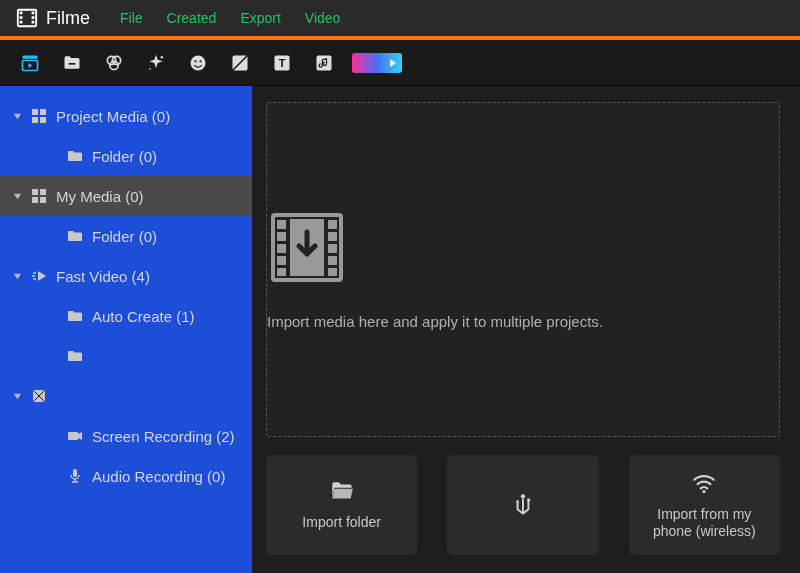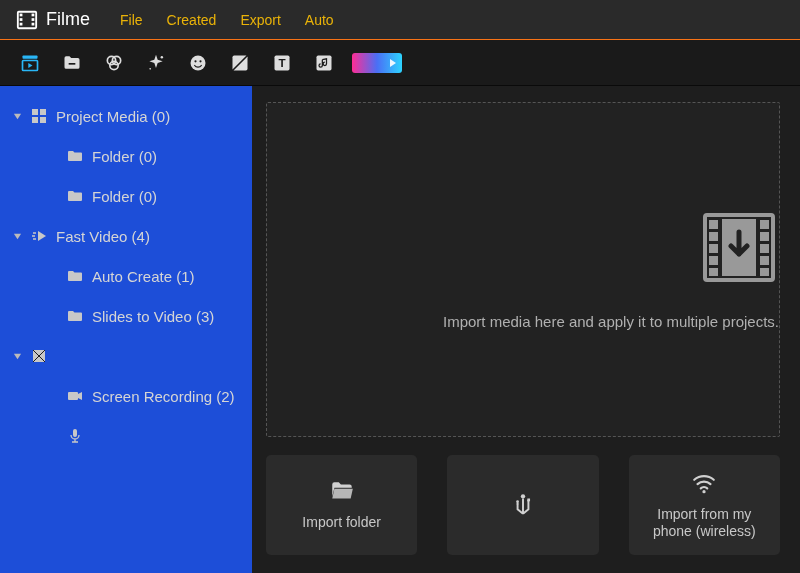--- a/index.html
+++ b/index.html
@@ -1,24 +1,24 @@
 <!DOCTYPE html>
 <html><head>
 <meta charset="utf-8">
 <style>
   * { margin: 0; padding: 0; box-sizing: border-box; font-family: -apple-system, BlinkMacSystemFont, "Segoe UI", Arial, sans-serif; }
   body { background: #1a1a1a; color: #c8c8c8; width: 800px; height: 573px; overflow: hidden; }
   .app { display: flex; flex-direction: column; width: 100%; height: 100%; }
 
   
-  .titlebar { height: 40px; background: #2a2a2a; display: flex; align-items: center; padding: 0 16px; border-bottom: 1px solid #f97316; gap: 30px; }
+  .titlebar { height: 40px; background: #2a2a2a; display: flex; align-items: center; padding: 0 16px; border-bottom: 4px solid #f97316; gap: 30px; }
   .logo { display: flex; align-items: center; gap: 8px; color: #fff; font-size: 18px; font-weight: 400; }
   .logo svg { width: 22px; height: 22px; }
   .menubar { display: flex; gap: 24px; }
-  .menubar-item { color: #eab308; font-size: 14px; cursor: pointer; }
+  .menubar-item { color: #22c55e; font-size: 14px; cursor: pointer; }
 
   
   .toolbar { height: 46px; background: #1a1a1a; display: flex; align-items: center; padding: 0 16px; gap: 14px; border-bottom: 1px solid #0a0a0a; }
   .tool-btn { width: 28px; height: 28px; display: flex; align-items: center; justify-content: center; cursor: pointer; border-radius: 3px; color: #ddd; }
   .tool-btn.active { color: #29b6f6; }
   .tool-btn svg { width: 20px; height: 20px; }
   .tool-gradient { width: 50px; height: 20px; border-radius: 3px; background: linear-gradient(90deg, #ff2d95 0%, #4a6ff5 50%, #2dd4ff 100%); position: relative; cursor: pointer; }
   .tool-gradient::after { content: ""; position: absolute; right: 6px; top: 50%; transform: translateY(-50%); width: 0; height: 0; border-left: 6px solid rgba(255,255,255,0.9); border-top: 4px solid transparent; border-bottom: 4px solid transparent; }
 
   
@@ -29,21 +29,21 @@
   .tree-item { display: flex; align-items: center; height: 40px; padding: 0 12px; gap: 8px; cursor: pointer; font-size: 15px; color: #d5d5d5; }
   .tree-item.child { padding-left: 66px; }
   .tree-item.selected { background: #4a4a4a; }
   .tree-caret { width: 10px; display: inline-flex; align-items: center; justify-content: center; color: #bbb; }
   .tree-caret svg { width: 9px; height: 9px; }
   .tree-icon { width: 18px; display: inline-flex; align-items: center; justify-content: center; color: #c8c8c8; }
   .tree-icon svg { width: 16px; height: 16px; }
 
   
   .content { flex: 1; background: #1e1e1e; padding: 16px 20px 18px 14px; display: flex; flex-direction: column; gap: 18px; }
-  .dropzone { flex: 1; border: 1.5px dashed #555; border-radius: 2px; display: flex; flex-direction: column; align-items: flex-end; justify-content: center; gap: 28px; color: #bbb; background: #222; }
+  .dropzone { flex: 1; border: 1.5px dashed #555; border-radius: 2px; display: flex; flex-direction: column; align-items: flex-start; justify-content: center; gap: 28px; color: #bbb; background: #222; }
   .dropzone svg { width: 80px; height: 75px; color: #999; }
   .dropzone-text { font-size: 15px; color: #b0b0b0; }
 
   .import-row { display: flex; gap: 30px; }
   .import-card { flex: 1; background: #2b2b2b; border-radius: 5px; height: 100px; display: flex; flex-direction: column; align-items: center; justify-content: center; gap: 10px; cursor: pointer; color: #c8c8c8; font-size: 14px; text-align: center; padding: 8px; }
   .import-card svg { width: 26px; height: 26px; color: #d0d0d0; }
   .import-card-label { line-height: 1.25; }
 </style>
 </head>
 <body>
@@ -60,21 +60,21 @@
           <rect x="17" y="5" width="3" height="3" fill="currentColor"></rect>
           <rect x="17" y="10" width="3" height="3" fill="currentColor"></rect>
           <rect x="17" y="15" width="3" height="3" fill="currentColor"></rect>
         </svg>
       <span>Filme</span>
     </div>
     <div class="menubar">
       <span class="menubar-item">File</span>
       <span class="menubar-item">Created</span>
       <span class="menubar-item">Export</span>
-      <span class="menubar-item">Auto</span>
+      <span class="menubar-item">Video</span>
     </div>
   </div>
 
   <div class="toolbar">
     <div class="tool-btn active">
       <svg viewBox="0 0 24 24">
           <rect x="3" y="3" width="18" height="4" rx="1" fill="currentColor"></rect>
           <rect x="3" y="9" width="18" height="12" rx="1" fill="none" stroke="currentColor" stroke-width="2"></rect>
           <polygon points="10,12 10,18 15,15" fill="currentColor"></polygon>
         </svg>
@@ -151,20 +151,36 @@
 
       <div class="tree-item child">
         <span class="tree-icon">
             <svg viewBox="0 0 16 16">
               <path d="M1 4a1 1 0 011-1h4l1.5 1.5H14a1 1 0 011 1V12a1 1 0 01-1 1H2a1 1 0 01-1-1V4z" fill="currentColor"></path>
             </svg>
           </span>
         <span>Folder (0)</span>
       </div>
 
+      <div class="tree-item selected">
+        <span class="tree-caret">
+            <svg viewBox="0 0 10 10">
+              <polygon points="1,2 9,2 5,8" fill="currentColor"></polygon>
+            </svg>
+          </span>
+        <span class="tree-icon">
+            <svg viewBox="0 0 16 16">
+              <rect x="1" y="1" width="6" height="6" fill="currentColor"></rect>
+              <rect x="9" y="1" width="6" height="6" fill="currentColor"></rect>
+              <rect x="1" y="9" width="6" height="6" fill="currentColor"></rect>
+              <rect x="9" y="9" width="6" height="6" fill="currentColor"></rect>
+            </svg>
+          </span>
+        <span>My Media (0)</span>
+      </div>
 
       <div class="tree-item child">
         <span class="tree-icon">
             <svg viewBox="0 0 16 16">
               <path d="M1 4a1 1 0 011-1h4l1.5 1.5H14a1 1 0 011 1V12a1 1 0 01-1 1H2a1 1 0 01-1-1V4z" fill="currentColor"></path>
             </svg>
           </span>
         <span>Folder (0)</span>
       </div>
 
@@ -191,21 +207,20 @@
           </span>
         <span>Auto Create (1)</span>
       </div>
 
       <div class="tree-item child">
         <span class="tree-icon">
             <svg viewBox="0 0 16 16">
               <path d="M1 4a1 1 0 011-1h4l1.5 1.5H14a1 1 0 011 1V12a1 1 0 01-1 1H2a1 1 0 01-1-1V4z" fill="currentColor"></path>
             </svg>
           </span>
-        <span>Slides to Video (3)</span>
       </div>
 
       <div class="tree-item">
         <span class="tree-caret">
             <svg viewBox="0 0 10 10">
               <polygon points="1,2 9,2 5,8" fill="currentColor"></polygon>
             </svg>
           </span>
         <span class="tree-icon">
             <svg viewBox="0 0 16 16">
@@ -225,20 +240,21 @@
         <span>Screen Recording (2)</span>
       </div>
 
       <div class="tree-item child">
         <span class="tree-icon">
             <svg viewBox="0 0 16 16">
               <rect x="6" y="1" width="4" height="8" rx="2" fill="currentColor"></rect>
               <path d="M4 7a4 4 0 008 0M8 11v3M5 14h6" stroke="currentColor" stroke-width="1.3" fill="none"></path>
             </svg>
           </span>
+        <span>Audio Recording (0)</span>
       </div>
 
     </div>
 
     <div class="content">
 
       <div class="dropzone">
         <svg viewBox="0 0 80 75">
           <rect x="6" y="5" width="68" height="65" rx="2" fill="none" stroke="currentColor" stroke-width="4"></rect>
           <rect x="10" y="10" width="9" height="9" fill="currentColor"></rect>

